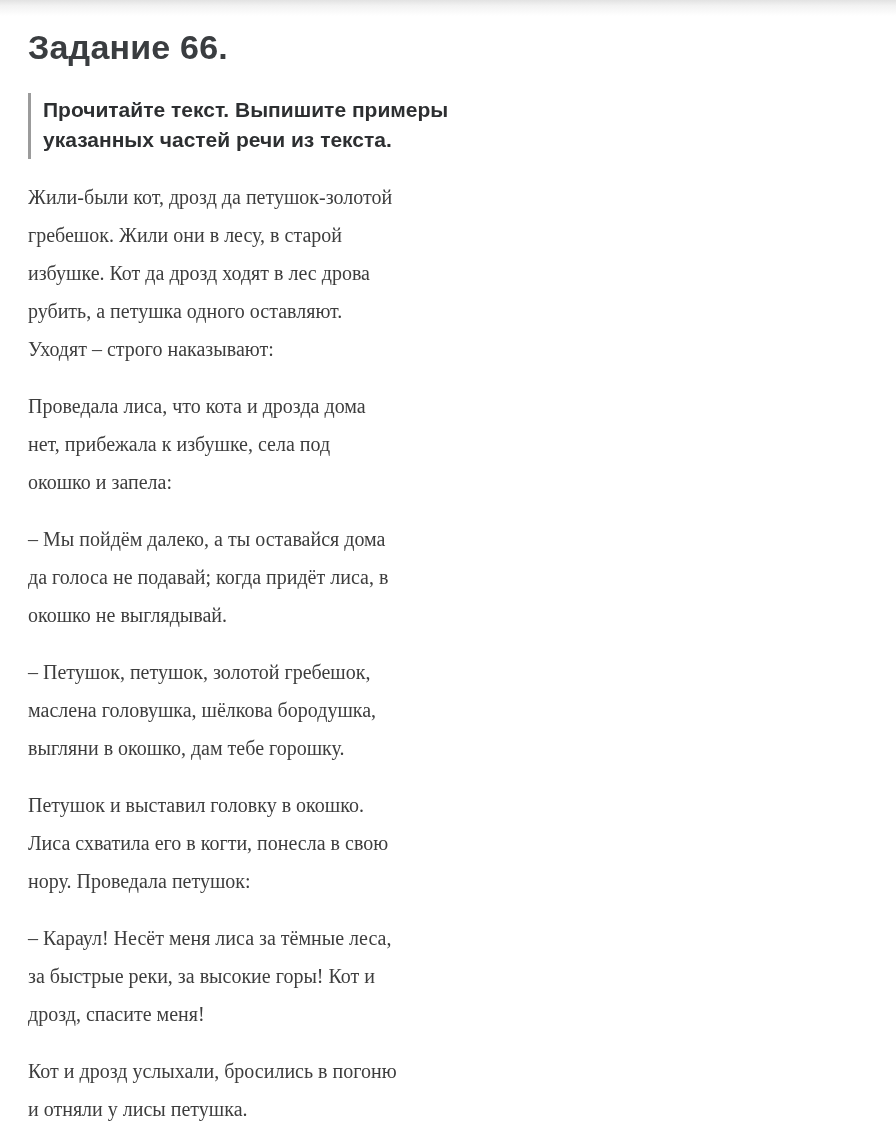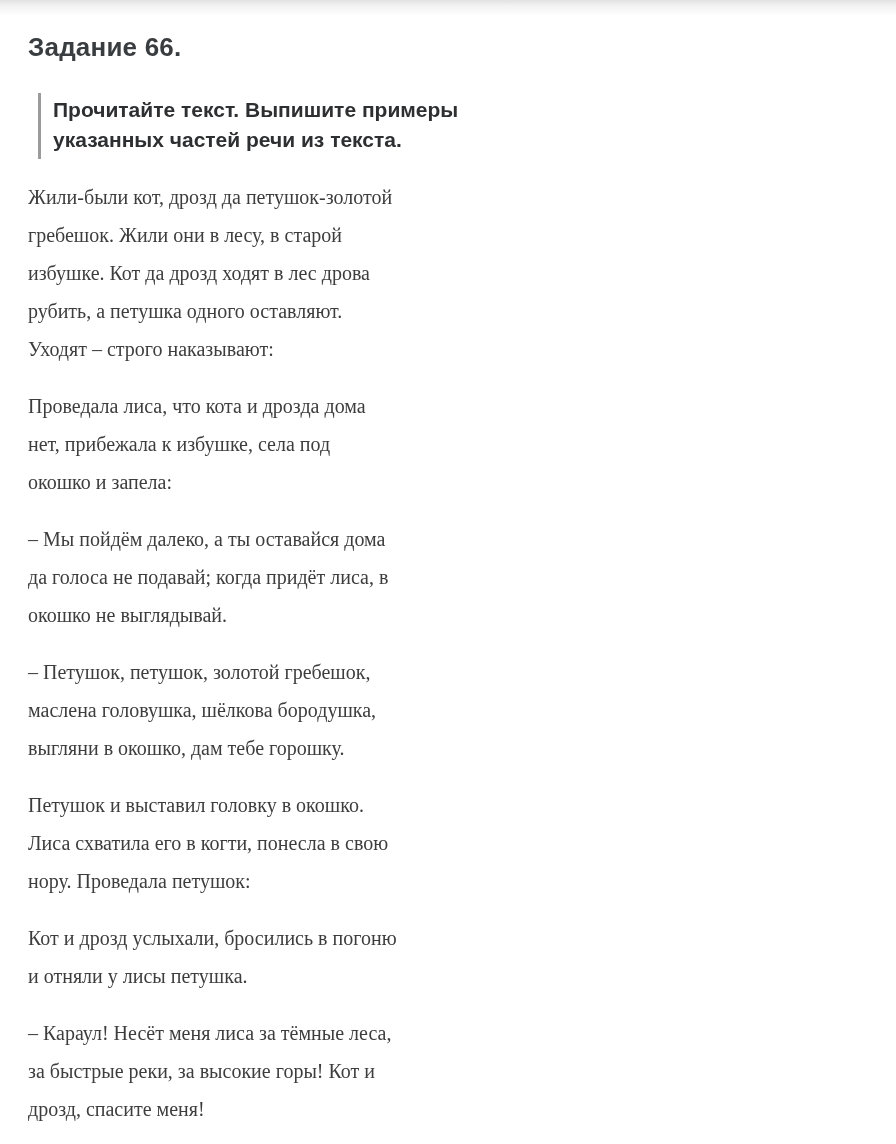--- a/index.html
+++ b/index.html
@@ -22,28 +22,28 @@
     background: linear-gradient(to bottom, #e2e2e2 0%, #f2f2f2 35%, #ffffff 100%);
     pointer-events: none;
   }
   .content {
     position: relative;
     padding: 28px 0 0 28px;
   }
   h1.task-title {
     margin: 0;
     font-family: "Liberation Sans", sans-serif;
-    font-size: 26px;
+    font-size: 34px;
     line-height: 38px;
     font-weight: 600;
     color: #3a3d40;
     letter-spacing: 0.2px;
   }
   blockquote.instruction {
-    margin: 27px 0 0 10px;
+    margin: 27px 0 0 0;
     padding: 2px 0 4px 12px;
     border-left: 3px solid #9b9b9b;
     font-family: "Liberation Sans", sans-serif;
     font-size: 21px;
     line-height: 30px;
     font-weight: bold;
     color: #2d2f31;
     white-space: pre-line;
     max-width: 560px;
   }
@@ -83,20 +83,20 @@
 окошко и запела:</p>
     <p>– Мы пойдём далеко, а ты оставайся дома
 да голоса не подавай; когда придёт лиса, в
 окошко не выглядывай.</p>
     <p>– Петушок, петушок, золотой гребешок,
 маслена головушка, шёлкова бородушка,
 выгляни в окошко, дам тебе горошку.</p>
     <p>Петушок и выставил головку в окошко.
 Лиса схватила его в когти, понесла в свою
 нору. Проведала петушок:</p>
-    <p>Кот и дрозд услыхали, бросились в погоню
-и отняли у лисы петушка.</p>
     <p>– Караул! Несёт меня лиса за тёмные леса,
 за быстрые реки, за высокие горы! Кот и
 дрозд, спасите меня!</p>
+    <p>Кот и дрозд услыхали, бросились в погоню
+и отняли у лисы петушка.</p>
   </div>
 
 </div>
 
 </body></html>

